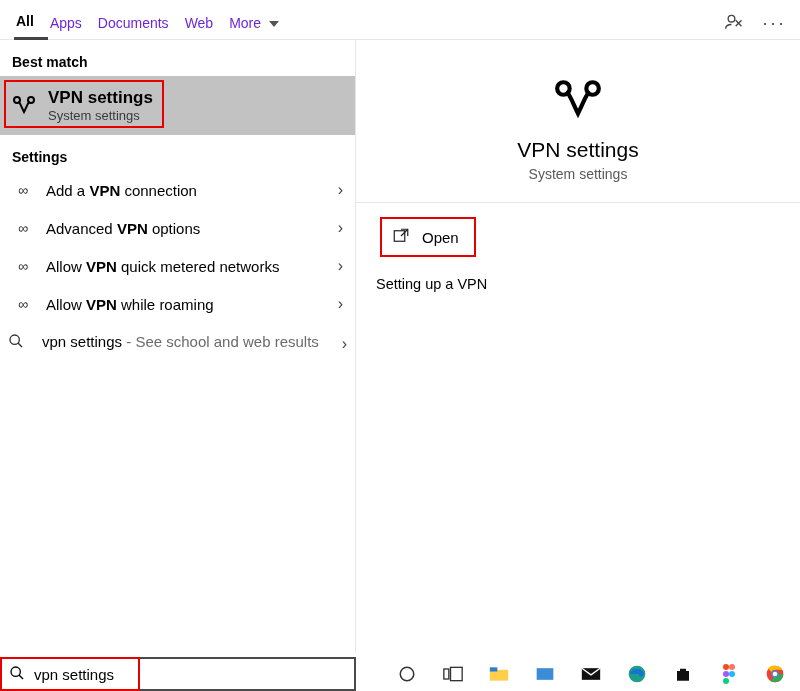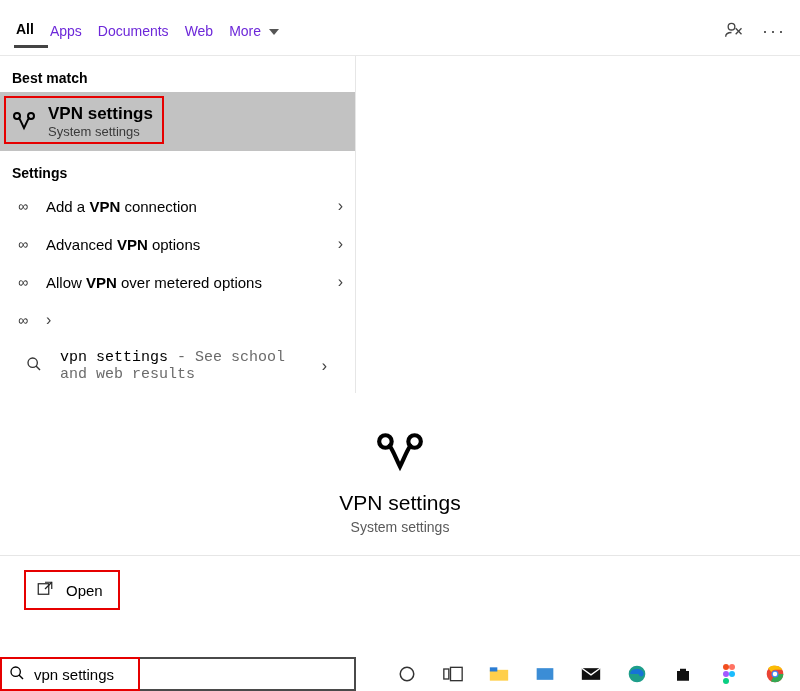--- a/index.html
+++ b/index.html
@@ -11,21 +11,21 @@
     background: #fff;
     width: 800px;
     height: 691px;
     overflow: hidden;
     position: relative;
   }
   .top-tabs {
     display: flex;
     align-items: center;
     padding: 8px 14px 0 14px;
-    height: 56px;
+    height: 40px;
     border-bottom: 1px solid #e8e8e8;
   }
   .top-tabs .tab {
     padding: 6px 14px 8px 2px;
     color: #6d28d9;
     font-size: 14px;
     cursor: pointer;
   }
   .top-tabs .tab.active {
     color: #000;
@@ -44,21 +44,20 @@
   .top-right {
     margin-left: auto;
     display: flex;
     gap: 18px;
     align-items: center;
     color: #444;
   }
   .main {
     display: flex;
     height: 613px;
-    flex-direction: column;
   }
   .left-pane {
     width: 356px;
     background: #fff;
     border-right: 1px solid #e6e6e6;
     overflow: hidden;
   }
   .right-pane {
     flex: 1;
     background: #fff;
@@ -114,23 +113,22 @@
     flex: 1;
     font-size: 15px;
     color: #000000;
   }
   .setting-row .chev {
     color: #444;
     font-size: 16px;
   }
   .search-web {
     display: flex;
-    align-items: center;
-    padding: 10px 26px;
-    font-family: Liberation Mono, monospace;
+    align-items: flex-start;
+    padding: 10px 8px;
   }
   .search-web .icon { width:22px; margin-right:12px; color:#333; }
   .search-web .text { flex:1; font-size:15px; color:#000; }
   .search-web .text .hint { color:#6b6b6b; }
   .search-web .chev { color:#444; font-size:16px; padding-top:2px;}
   .right-hero {
     display: flex;
     flex-direction: column;
     align-items: center;
     padding: 36px 0 20px 0;
@@ -258,26 +256,27 @@
     </div>
 
     <div class="setting-row">
       <span class="icon">∞</span>
       <span class="text"><span>Advanced </span><strong>VPN</strong><span> options</span></span>
       <span class="chev">›</span>
     </div>
 
     <div class="setting-row">
       <span class="icon">∞</span>
-      <span class="text"><span>Allow </span><strong>VPN</strong><span> over metered options</span></span>
+      <span class="text"><span>Allow </span><strong>VPN</strong><span> quick metered networks</span></span>
       <span class="chev">›</span>
     </div>
 
     <div class="setting-row">
       <span class="icon">∞</span>
+      <span class="text"><span>Allow </span><strong>VPN</strong><span> while roaming</span></span>
       <span class="chev">›</span>
     </div>
 
 
     <div class="search-web">
       <span class="icon">
         <svg width="16" height="16" viewBox="0 0 24 24" fill="none" stroke="currentColor" stroke-width="2">
             <circle cx="10" cy="10" r="7"></circle>
             <path d="M21 21l-6-6"></path>
           </svg>
@@ -306,20 +305,21 @@
         <svg width="18" height="18" viewBox="0 0 24 24" fill="none" stroke="currentColor" stroke-width="1.6">
             <rect x="3" y="5" width="14" height="14"></rect>
             <path d="M12 3h9v9"></path>
             <path d="M21 3l-9 9"></path>
           </svg>
       </span>
       <span>Open</span>
       <div class="red-outline" style="left:8px; top:6px; width:96px; height:40px;"></div>
     </div>
 
+    <div class="help-item">Setting up a VPN</div>
   </div>
 </div>
 
 <div class="taskbar">
   <div class="search-box-wrap">
     <span class="search-icon">
       <svg width="16" height="16" viewBox="0 0 24 24" fill="none" stroke="currentColor" stroke-width="2">
           <circle cx="10" cy="10" r="7"></circle>
           <path d="M21 21l-6-6"></path>
         </svg>

